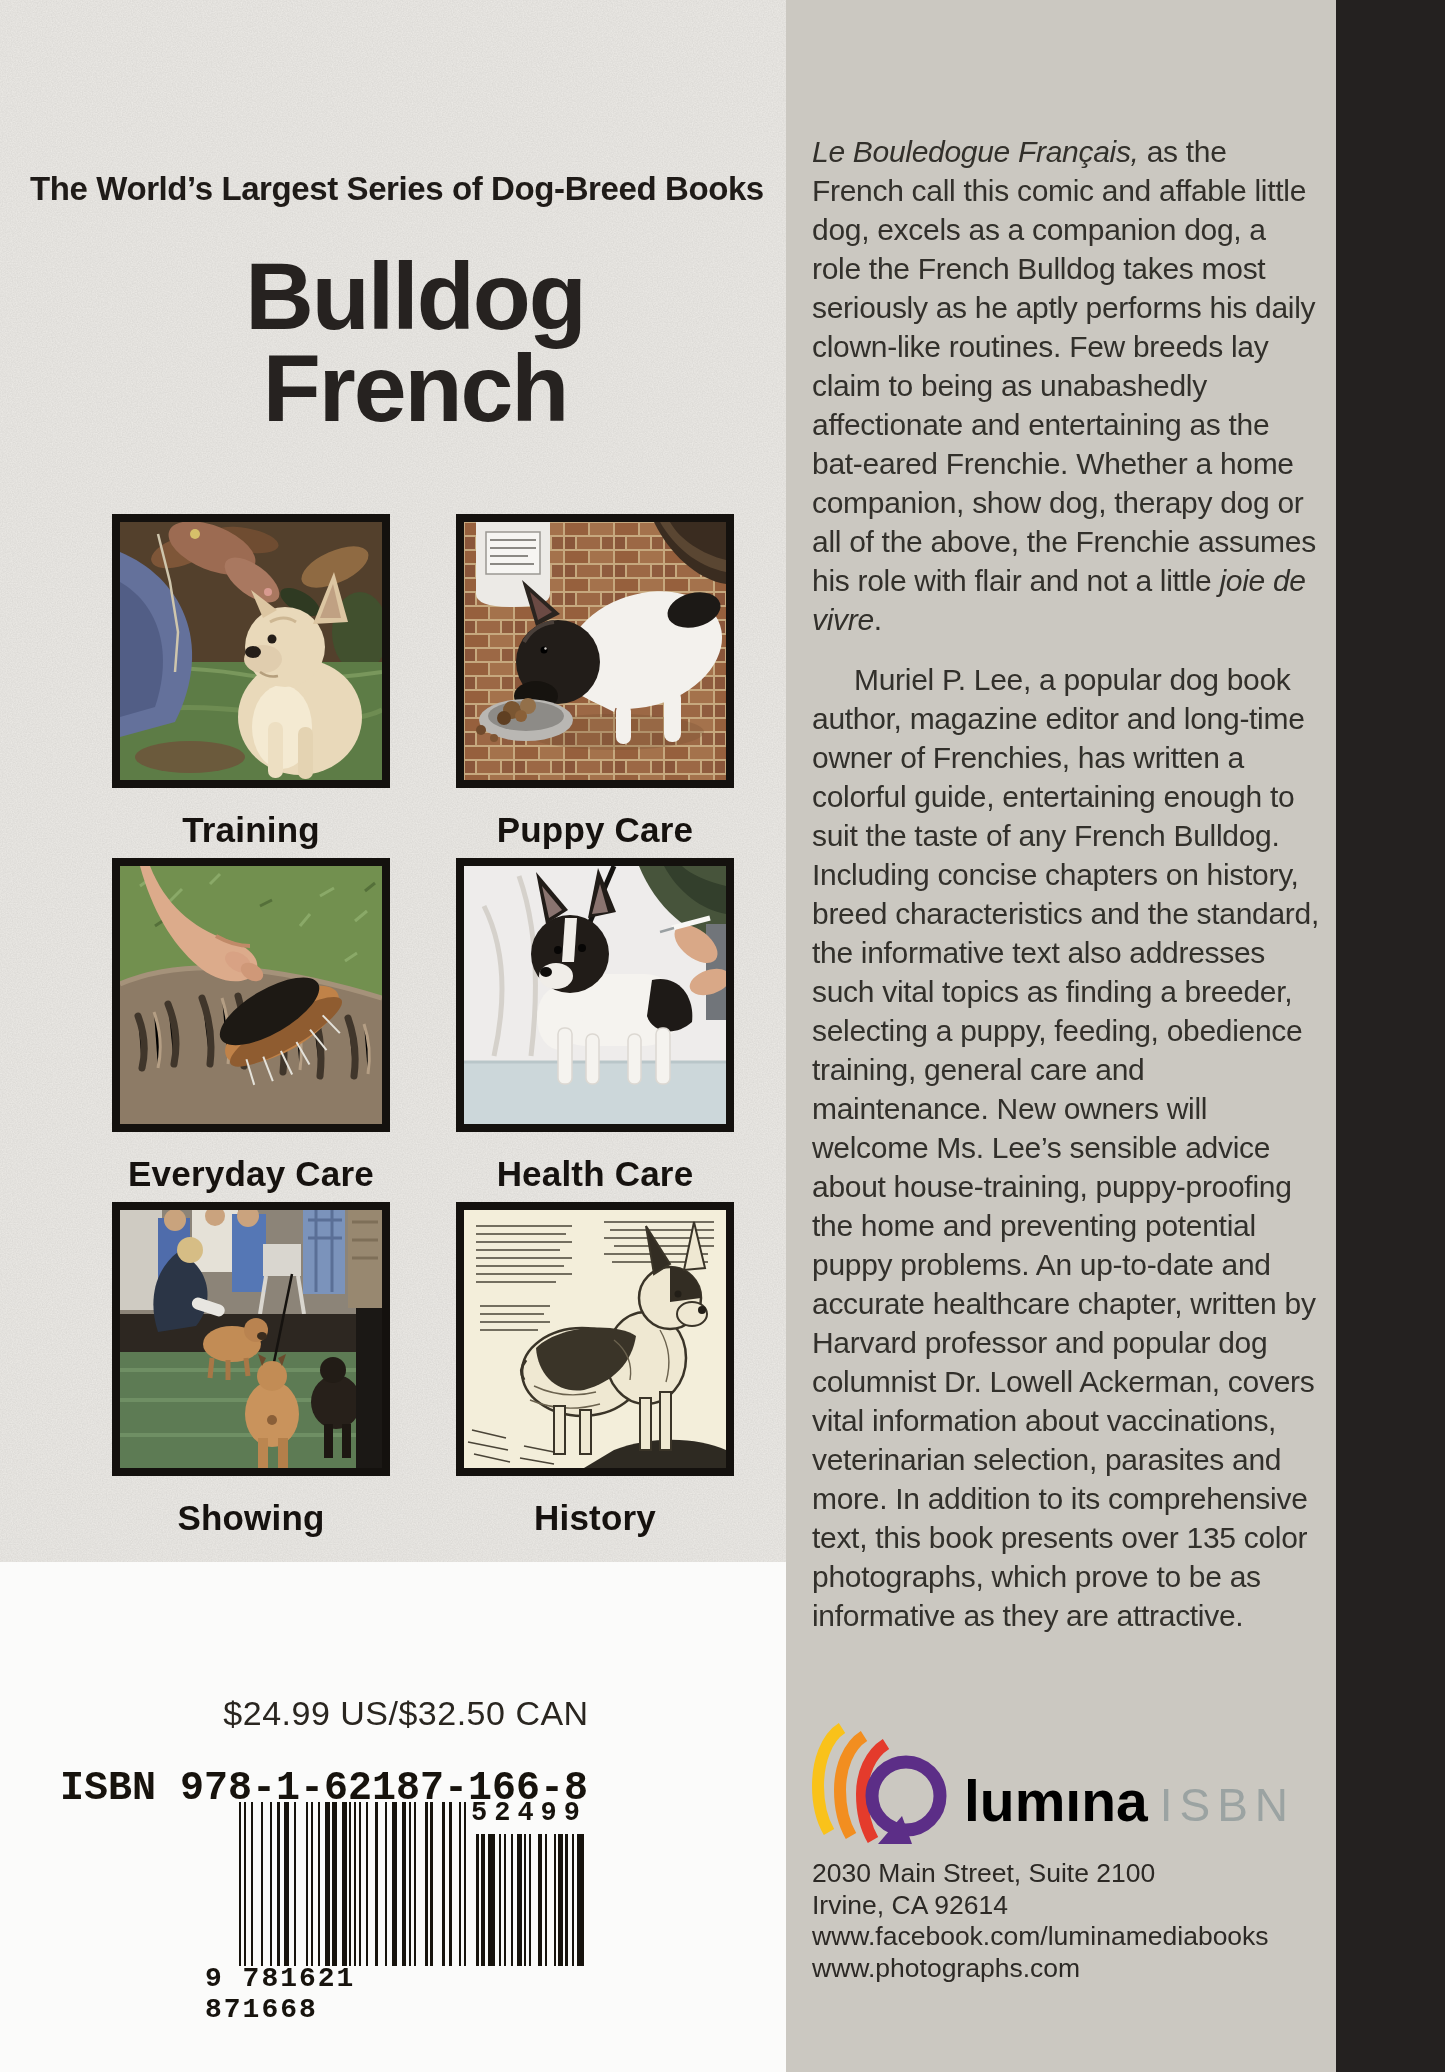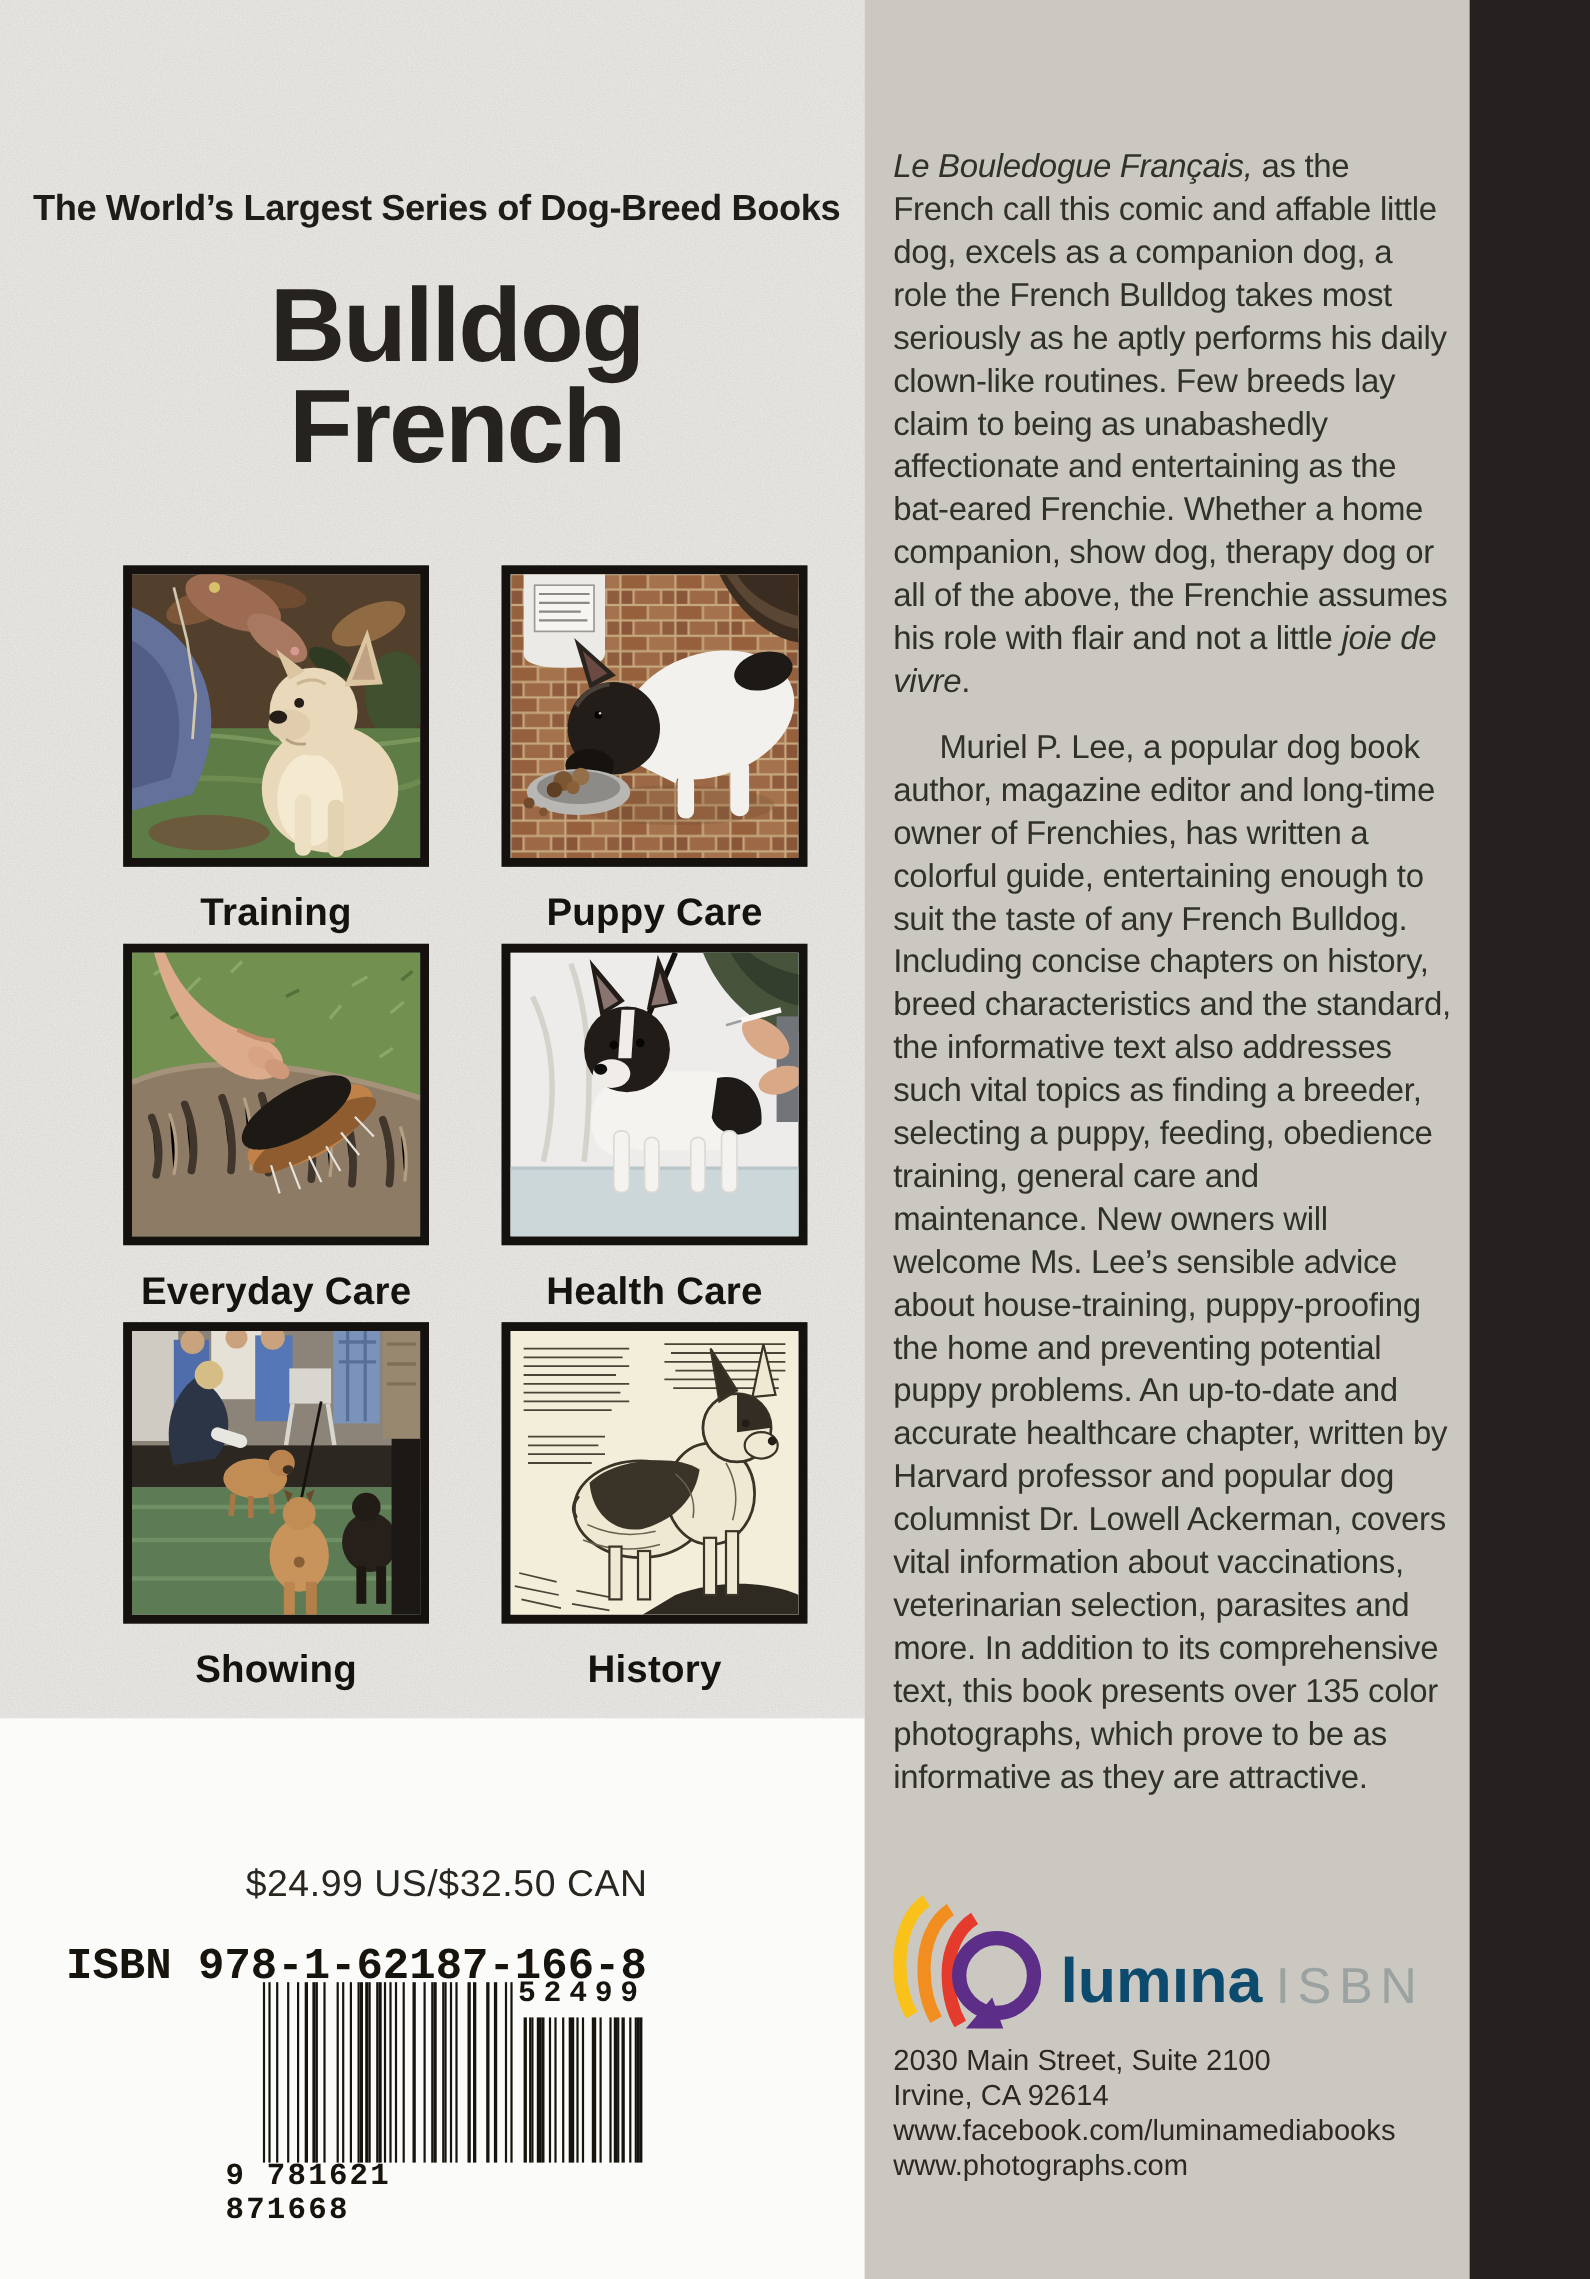--- a/index.html
+++ b/index.html
@@ -35,21 +35,21 @@
                font-family:"Liberation Mono",monospace;font-weight:700;font-size:27px;
                letter-spacing:7px;color:#17130d;}
 
   
   .gray-panel{position:absolute;left:786px;top:0;width:550px;height:2072px;background:#cbc8c1;}
   .blurb{position:absolute;left:26px;top:132px;width:508px;
          font-size:30px;line-height:39px;letter-spacing:-0.3px;color:#32302b;}
   .blurb p{margin:0;}
   .blurb .p2{text-indent:42px;margin-top:21px;}
   .logo-row{position:absolute;left:26px;top:1722px;display:flex;align-items:flex-end;}
-  .logo-word{font-size:57px;font-weight:700;color:#0c4a6e;letter-spacing:0;
+  .logo-word{font-size:57px;font-weight:700;color:#000000;letter-spacing:0;
              margin-left:16px;line-height:1;padding-bottom:18px;}
   .logo-word2{font-size:46px;font-weight:400;color:#9ba3a2;letter-spacing:7px;
               margin-left:12px;line-height:1;padding-bottom:20px;}
   .pub-block{position:absolute;left:26px;top:1858px;font-size:26.5px;line-height:31.5px;color:#2c2925;}
 
   
   .black-strip{position:absolute;left:1336px;top:0;width:109px;height:2072px;background:#242120;}
 </style>
 </head>
 <body>

